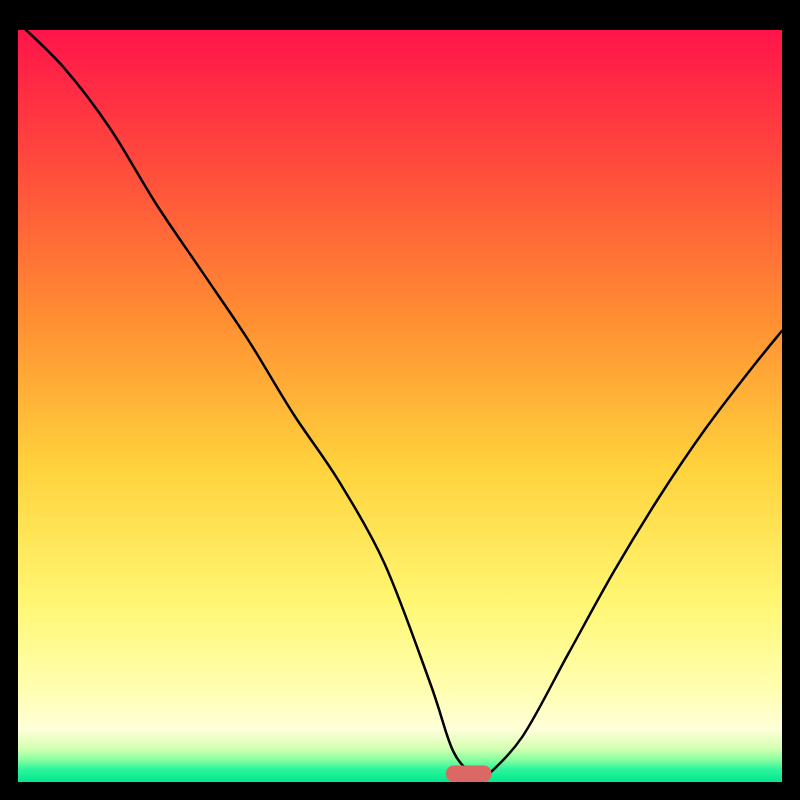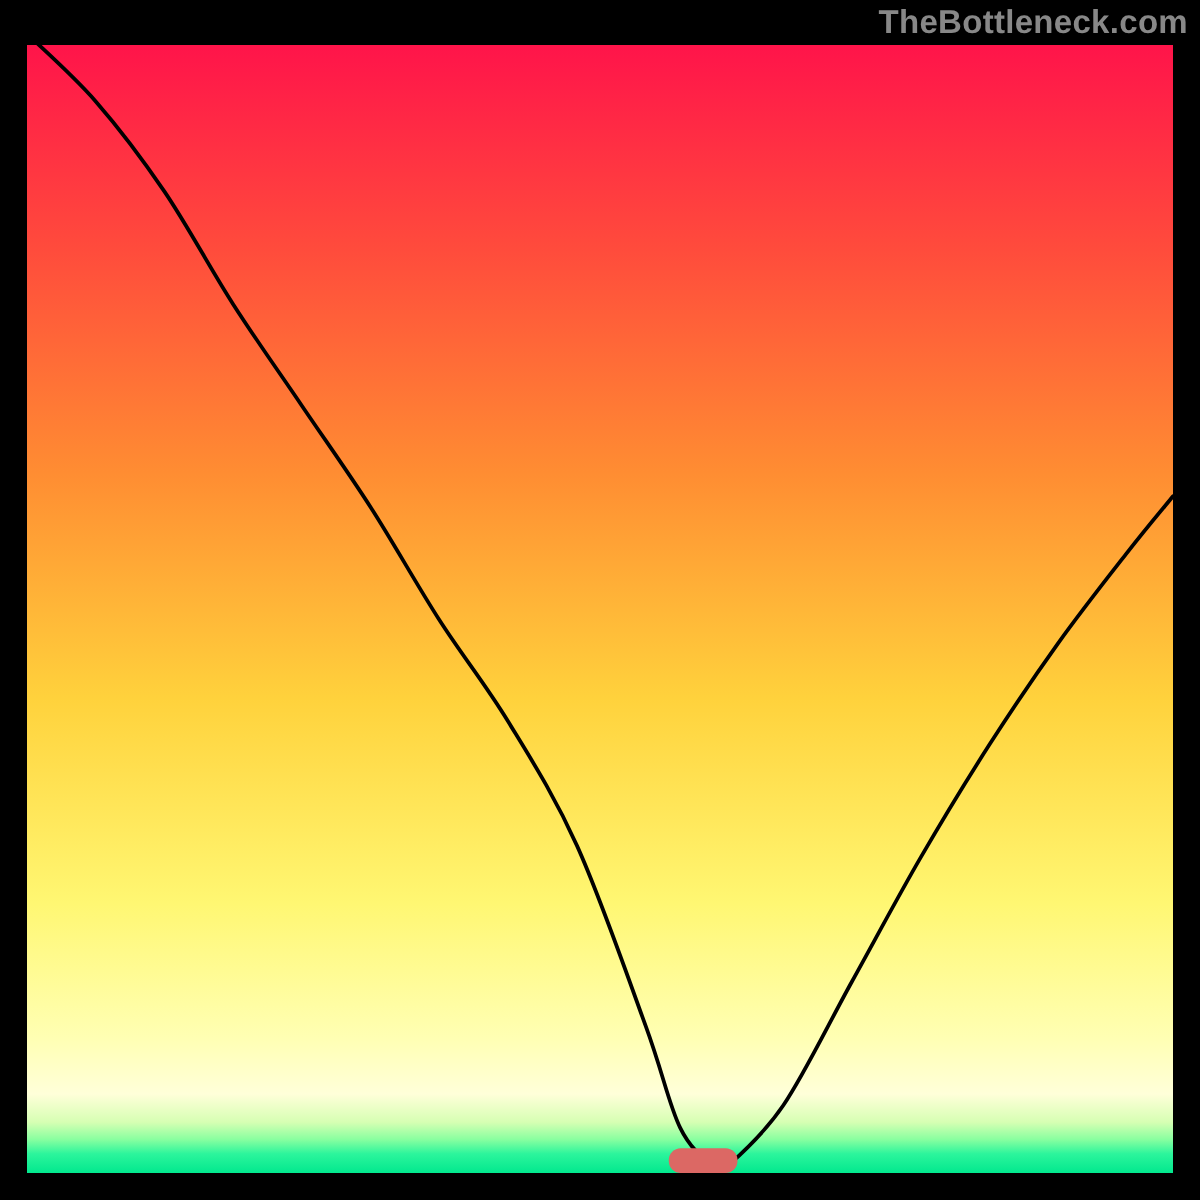--- a/index.html
+++ b/index.html
@@ -51,15 +51,14 @@
           <stop offset="97%" stop-color="#8affa0"></stop>
           <stop offset="98.3%" stop-color="#2cf59c"></stop>
           <stop offset="100%" stop-color="#02e88e"></stop>
         </linearGradient>
   </defs>
   <rect id="plot-rect" fill="url(#bg-grad)" x="18" y="30" width="764" height="752"></rect>
   <path id="curve" fill="none" stroke="#000000" stroke-width="2.5" stroke-linecap="round" stroke-linejoin="round" d="M 18.00 22.48 C 25.64 30.00 48.56 50.05 63.84 67.60 C 79.12 85.15 94.40 105.20 109.68 127.76 C 124.96 150.32 140.24 179.15 155.52 202.96 C 170.80 226.77 186.08 248.08 201.36 270.64 C 216.64 293.20 231.92 314.51 247.20 338.32 C 262.48 362.13 277.76 389.71 293.04 413.52 C 308.32 437.33 323.60 456.13 338.88 481.20 C 354.16 506.27 369.44 530.08 384.72 563.92 C 400.00 597.76 419.10 652.91 430.56 684.24 C 442.02 715.57 445.84 736.25 453.48 751.92 C 461.12 767.59 471.31 773.85 476.40 778.24 C 481.49 782.63 476.40 785.13 484.04 778.24 C 491.68 771.35 508.23 757.56 522.24 736.88 C 536.25 716.20 552.80 681.73 568.08 654.16 C 583.36 626.59 598.64 597.76 613.92 571.44 C 629.20 545.12 644.48 520.05 659.76 496.24 C 675.04 472.43 690.32 449.87 705.60 428.56 C 720.88 407.25 738.71 384.69 751.44 368.40 C 764.17 352.11 776.91 337.07 782.00 330.80"></path>
   <rect id="marker" rx="8" ry="8" x="445.84" y="765.4559999999999" width="45.839999999999996" height="16.544" fill="#dc6864"></rect>
 </svg>
 
-<div class="watermark">TheBottleneck.com</div>
 
 </div>
 
 </body></html>

